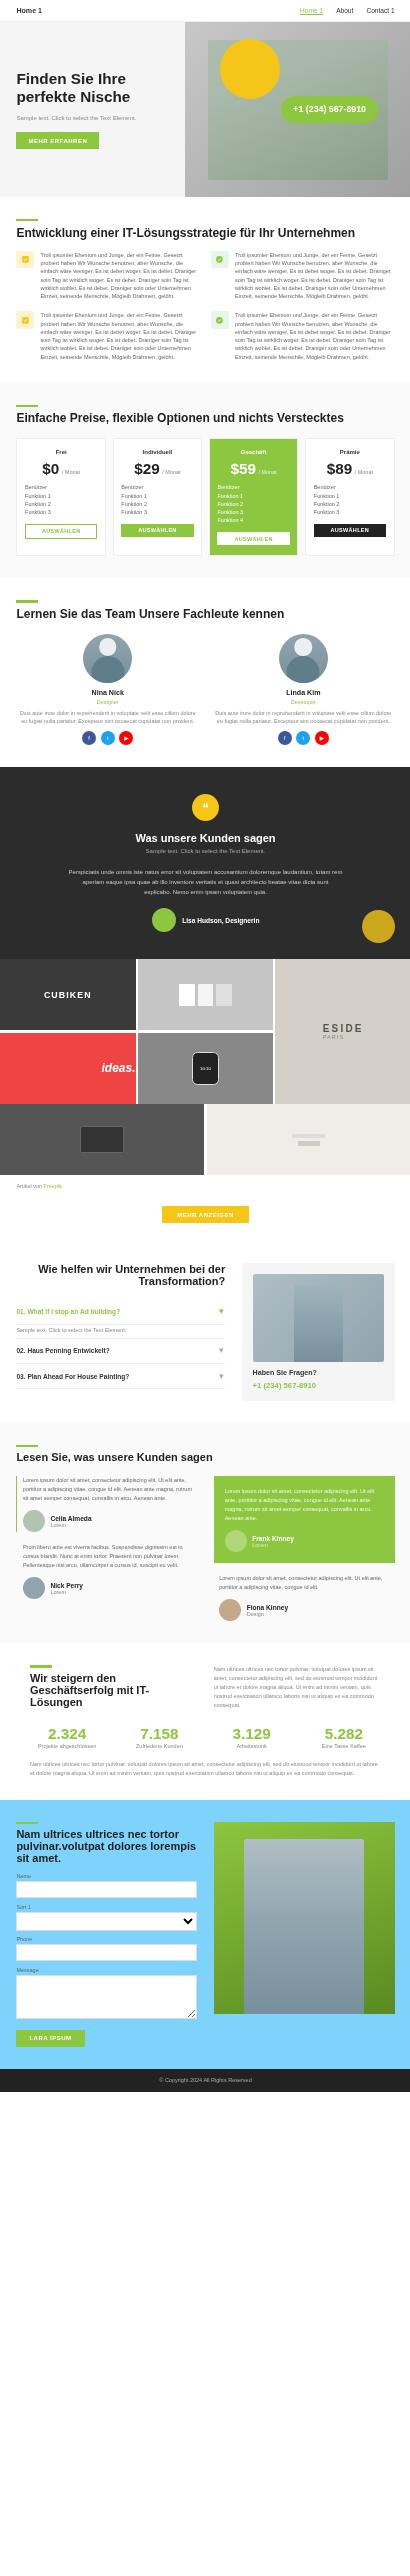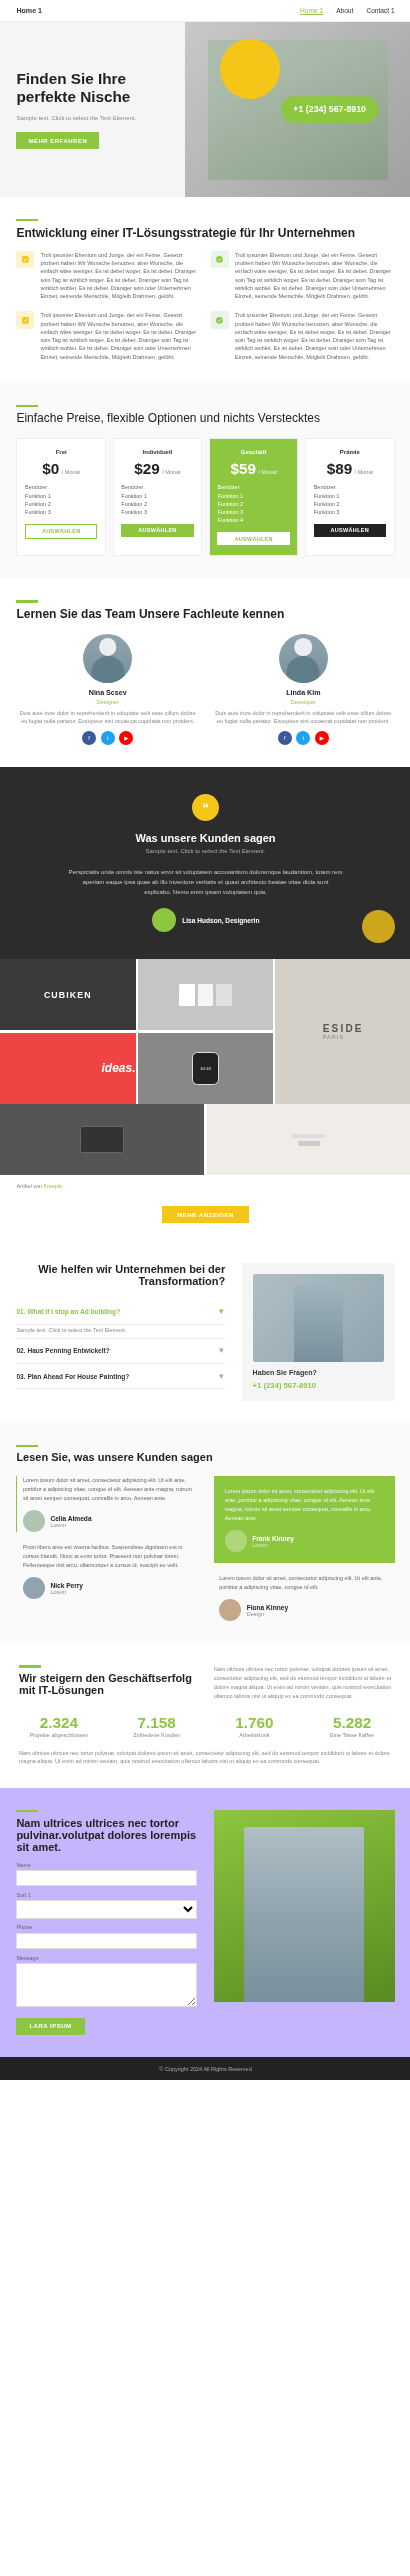--- a/index.html
+++ b/index.html
@@ -26,21 +26,21 @@
     .section-it { padding: 22px 16.4px; }
     .section-it h2 { font-size: 12px; font-weight: bold; color: #222; margin-bottom: 3.3px; }
     .features-grid { display: grid; grid-template-columns: 1fr 1fr; gap: 11px; }
     .feature-item { display: flex; gap: 6.6px; align-items: flex-start; }
     .feature-icon { width: 17.5px; height: 17.5px; min-width: 17.5px; background: #fff3cd; border-radius: 2.2px; display: flex; align-items: center; justify-content: center; font-size: 7.7px; }
     .feature-icon.green { background: #e8f5e9; }
     .feature-text { font-size: 5.5px; color: #666; line-height: 1.5; }
 
     
     .section-pricing { padding: 22px 16.4px; background: #fafafa; }
-    .section-pricing h2 { font-size: 12px; font-weight: normal; color: #222; margin-bottom: 3.3px; }
+    .section-pricing h2 { font-size: 12px; font-weight: bold; color: #222; margin-bottom: 3.3px; }
     .pricing-grid { display: grid; grid-template-columns: 1fr 1fr 1fr 1fr; gap: 6.6px; }
     .pricing-card { background: #fff; border: 0.5px solid #eee; padding: 10px 7.7px; text-align: center; position: relative; }
     .pricing-card.highlight { background: #8dc63f; color: #fff; }
     .pricing-card.highlight .price-amount { color: #fff; }
     .pricing-card.highlight .feature-list li { color: #fff; }
     .plan-name { font-size: 6px; font-weight: bold; color: #333; margin-bottom: 4.4px; }
     .pricing-card.highlight .plan-name { color: #fff; }
     .price-row { margin-bottom: 5.5px; }
     .price-amount { font-size: 15.3px; font-weight: bold; color: #222; }
     .price-period { font-size: 5.5px; color: #888; }
@@ -105,29 +105,29 @@
     .section-customers { padding: 22px 16.4px; background: #fafafa; }
     .section-customers h2 { font-size: 11px; font-weight: bold; color: #222; margin-bottom: 13px; }
     .customers-layout { display: grid; grid-template-columns: 1fr 1fr; gap: 16.4px; }
     .customer-text { font-size: 5.5px; color: #666; line-height: 1.6; margin-bottom: 7.7px; }
     .customer-author { display: flex; align-items: center; gap: 5.5px; }
     .customer-avatar { width: 22px; height: 22px; border-radius: 50%; background: #b0c4b1; flex-shrink: 0; }
     .customer-name { font-size: 6.6px; font-weight: bold; color: #222; }
     .customer-role { font-size: 5.5px; color: #888; }
 
     
-    .section-stats { padding: 22px 19px; background: #fff; }
+    .section-stats { padding: 22px 30px; background: #fff; }
     .section-stats h2 { font-size: 11px; font-weight: bold; color: #222; margin-bottom: 4.4px; }
     .stats-grid { display: grid; grid-template-columns: 1fr 1fr 1fr 1fr; gap: 18px; margin-bottom: 11px; }
     .stat-item { text-align: center; }
     .stat-number { font-size: 15.3px; font-weight: bold; color: #8dc63f; }
     .stat-label { font-size: 5.5px; color: #888; }
 
     
-    .section-contact { padding: 22px 16.4px; background: #c4b5fd; }
+    .section-contact { padding: 22px 16.4px; background: #7dd3fc; }
     .contact-layout { display: grid; grid-template-columns: 1fr 1fr; gap: 16.4px; }
     .contact-title { font-size: 11px; font-weight: bold; color: #222; margin-bottom: 4.4px; }
     .form-group { margin-bottom: 5.5px; }
     .form-label { font-size: 5.5px; color: #666; margin-bottom: 2.2px; display: block; }
     .form-input { width: 100%; padding: 4.4px 5.5px; font-size: 6px; border: 0.5px solid #ddd; background: #fff; outline: none; }
     .form-textarea { width: 100%; padding: 4.4px 5.5px; font-size: 6px; border: 0.5px solid #ddd; background: #fff; height: 44px; outline: none; resize: vertical; }
     .form-submit { background: #8dc63f; color: #fff; border: none; padding: 5.5px 13px; font-size: 6px; font-weight: bold; text-transform: uppercase; cursor: pointer; letter-spacing: 0.5px; margin-top: 3.3px; }
 
     
     footer { background: #222; color: #aaa; padding: 8.8px 16.4px; text-align: center; font-size: 5.5px; }
@@ -287,21 +287,21 @@
 </section>
 
 <section class="section-team">
   <div class="section-divider"></div>
   <h2>Lernen Sie das Team Unsere Fachleute kennen</h2>
   <div class="team-grid" style="margin-top:13px;">
     <div class="team-card">
       <div class="team-avatar">
         <div class="person-silhouette"></div>
       </div>
-      <div class="team-name">Nina Scsev</div>
+      <div class="team-name">Nina Nick</div>
       <div class="team-role">Designer</div>
       <p class="team-desc">Duis aute irure dolor in reprehenderit in voluptate velit esse cillum dolore eu fugiat nulla pariatur. Excepteur sint occaecat cupidatat non proident.</p>
       <div class="social-icons">
         <div class="social-icon fb">f</div>
         <div class="social-icon blue">t</div>
         <div class="social-icon yt">▶</div>
       </div>
     </div>
     <div class="team-card">
       <div class="team-avatar">
@@ -486,21 +486,21 @@
   <div class="stats-grid" style="margin-top:13px;">
     <div class="stat-item">
       <div class="stat-number">2.324</div>
       <div class="stat-label">Projekte abgeschlossen</div>
     </div>
     <div class="stat-item">
       <div class="stat-number">7.158</div>
       <div class="stat-label">Zufriedene Kunden</div>
     </div>
     <div class="stat-item">
-      <div class="stat-number">1.760</div>
+      <div class="stat-number">3.129</div>
       <div class="stat-label">Arbeitsstunk</div>
     </div>
     <div class="stat-item">
       <div class="stat-number">5.282</div>
       <div class="stat-label">Eine Tasse Kaffee</div>
     </div>
   </div>
   <p style="font-size:5.5px;color:#888;line-height:1.6;margin-top:8.8px;">Nam ultrices ultrices nec tortor pulvinar. volutpat dolores ipsum sit amet, consectetur adipiscing elit, sed do eiusmod tempor incididunt ut labore et dolore magna aliqua. Ut enim ad minim veniam, quis nostrud exercitation ullamco laboris nisi ut aliquip ex ea commodo consequat.</p>
 </section>
 

